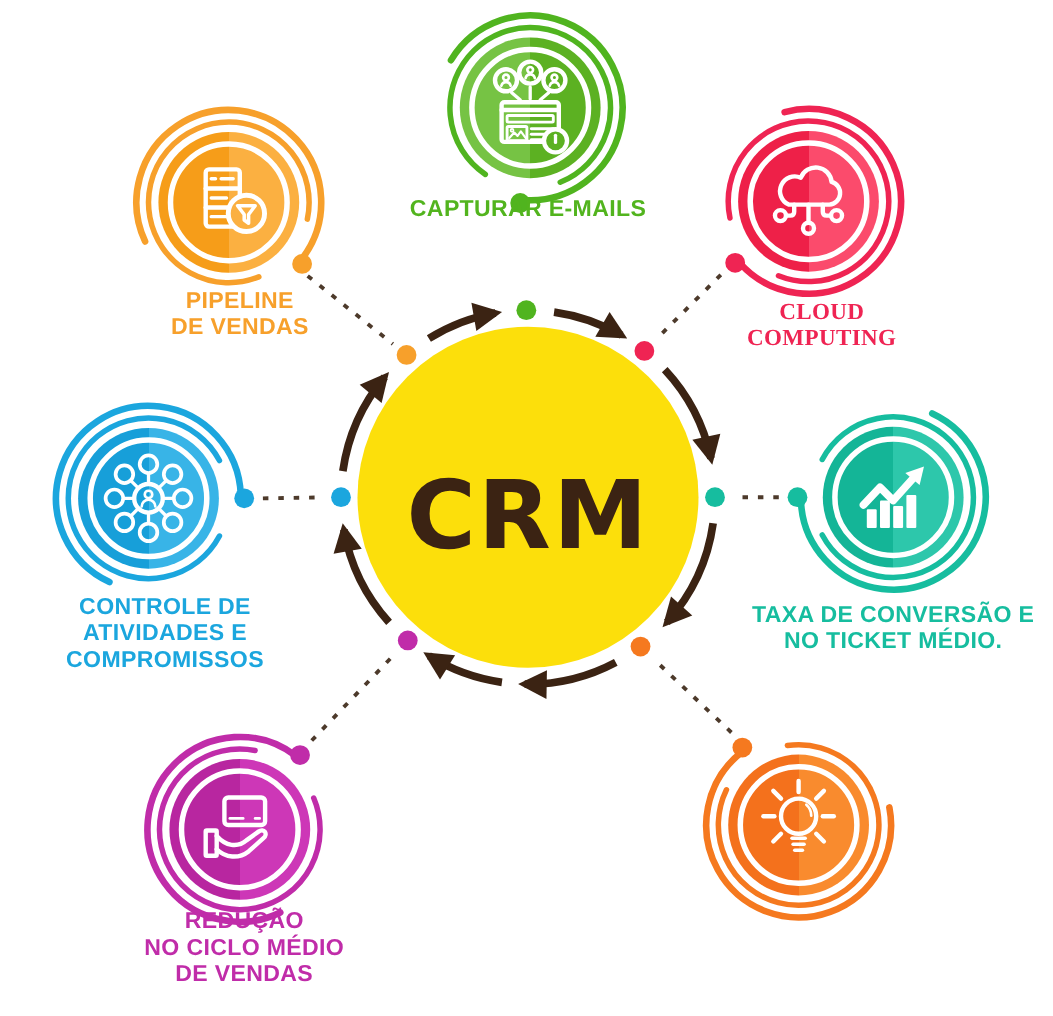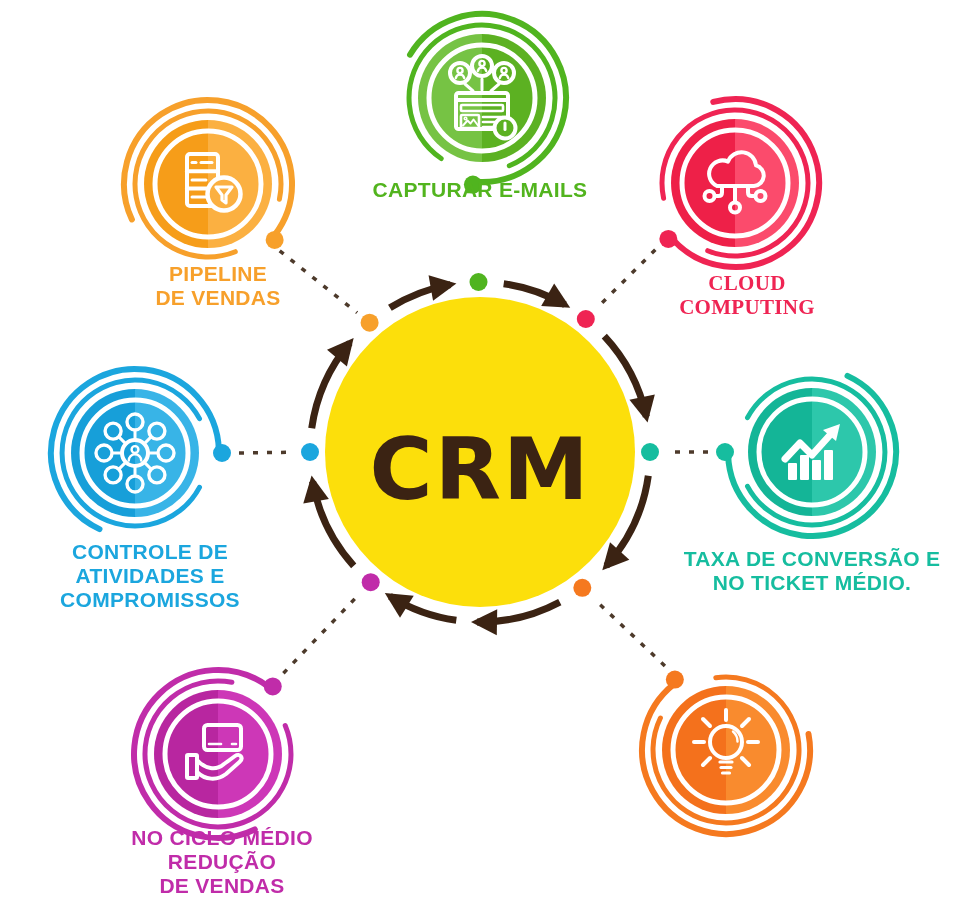--- a/index.html
+++ b/index.html
@@ -291,22 +291,22 @@
         <path d="M29,56 c8,9 19,11 27,4 l11,-8 c5,-3.5 9,2 4.5,6 L58,70 c-9,7 -21,6 -29,-2"></path>
       </g>
     <defs>
           <linearGradient id="g5" x1="0" y1="0" x2="1" y2="0">
             <stop offset="0.5" stop-color="#b826a0"></stop>
             <stop offset="0.5" stop-color="#cd37b7"></stop>
           </linearGradient>
         </defs>
       </svg>
     <div class="label lbl5">
+      <div>REDUÇÃO</div>
       <div>NO CICLO MÉDIO</div>
-      <div>REDUÇÃO</div>
       <div>DE VENDAS</div>
     </div>
   </div>
 
   <div class="satellite sat6" style="--c: #f5791f; --cd: #f4711c; --cl: #f98b2e; --ct: #f5791f;">
     <svg class="badge" viewBox="0 0 200 200">
       <g class="rings">
           <path d="M89.8,27.7 A73,73 0 1 1 34.4,68.0" fill="none" stroke="#f5791f" stroke-width="5" stroke-linecap="round"></path>
           <path d="M182.5,84.0 A84,84 0 1 1 48.3,33.8" fill="none" stroke="#f5791f" stroke-width="6" stroke-linecap="round"></path>
           <circle cx="48.86268305055485" cy="29.615521489379574" r="9" fill="#f5791f"></circle>

